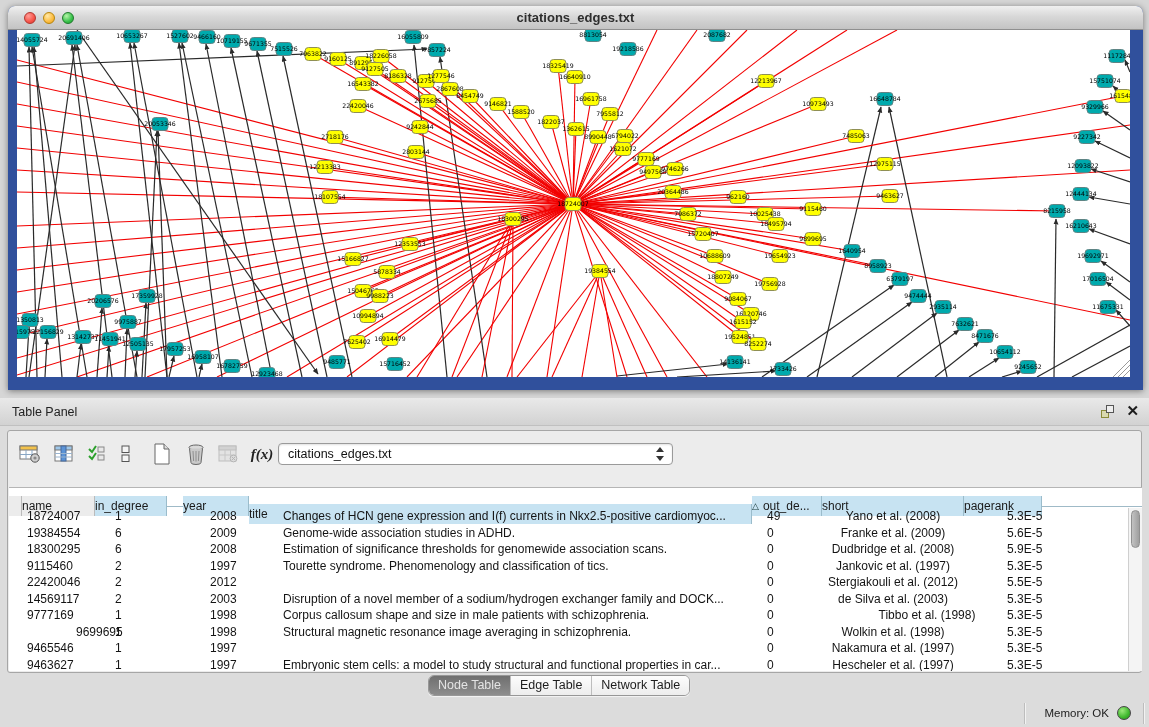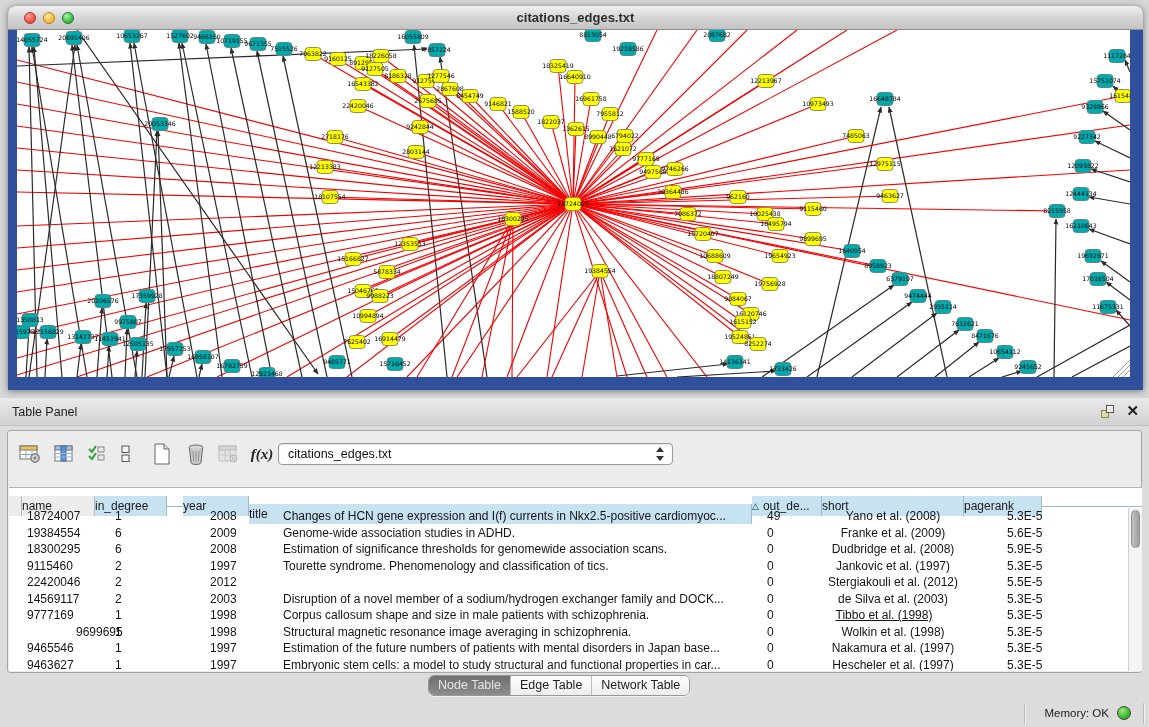--- a/index.html
+++ b/index.html
@@ -921,37 +921,36 @@
             <div class="tcell" style="left: 743px; width: 70px; padding-left: 15px;">0</div>
             <div class="tcell center" style="left: 813px; width: 142px;">de Silva et al. (2003)</div>
             <div class="tcell" style="left: 955px; width: 78px; padding-left: 43px;">5.3E-5</div>
           </div>
           <div class="trow">
             <div class="tcell" style="left: 13px; width: 73px; padding-left: 5px;">9777169</div>
             <div class="tcell" style="left: 86px; width: 88px; padding-left: 20px;">1</div>
             <div class="tcell" style="left: 174px; width: 66px; padding-left: 27px;">1998</div>
             <div class="tcell" style="left: 240px; width: 503px; padding-left: 34px;">Corpus callosum shape and size in male patients with schizophrenia.</div>
             <div class="tcell" style="left: 743px; width: 70px; padding-left: 15px;">0</div>
-            <div class="tcell center" style="left: 804px; width: 142px; text-decoration: underline;">Tibbo et al. (1998)</div>
+            <div class="tcell center" style="left: 847px; width: 142px;">Tibbo et al. (1998)</div>
             <div class="tcell" style="left: 955px; width: 78px; padding-left: 43px;">5.3E-5</div>
           </div>
           <div class="trow">
             <div class="tcell" style="left: 31px; width: 73px; padding-left: 5px; margin-left: 31px;">9699695</div>
             <div class="tcell" style="left: 86px; width: 88px; padding-left: 20px;">1</div>
             <div class="tcell" style="left: 174px; width: 66px; padding-left: 27px;">1998</div>
             <div class="tcell" style="left: 240px; width: 503px; padding-left: 34px;">Structural magnetic resonance image averaging in schizophrenia.</div>
             <div class="tcell" style="left: 743px; width: 70px; padding-left: 15px;">0</div>
             <div class="tcell center" style="left: 813px; width: 142px;">Wolkin et al. (1998)</div>
             <div class="tcell" style="left: 955px; width: 78px; padding-left: 43px;">5.3E-5</div>
           </div>
           <div class="trow">
             <div class="tcell" style="left: 13px; width: 73px; padding-left: 5px;">9465546</div>
             <div class="tcell" style="left: 86px; width: 88px; padding-left: 20px;">1</div>
             <div class="tcell" style="left: 174px; width: 66px; padding-left: 27px;">1997</div>
-            <div class="tcell" style="left: 240px; width: 503px; padding-left: 34px;">Estimation of the future numbers of patients with mental disorders in Japan base...</div>
             <div class="tcell" style="left: 743px; width: 70px; padding-left: 15px;">0</div>
             <div class="tcell center" style="left: 813px; width: 142px;">Nakamura et al. (1997)</div>
             <div class="tcell" style="left: 955px; width: 78px; padding-left: 43px;">5.3E-5</div>
           </div>
           <div class="trow">
             <div class="tcell" style="left: 13px; width: 73px; padding-left: 5px;">9463627</div>
             <div class="tcell" style="left: 86px; width: 88px; padding-left: 20px;">1</div>
             <div class="tcell" style="left: 174px; width: 66px; padding-left: 27px;">1997</div>
             <div class="tcell" style="left: 240px; width: 503px; padding-left: 34px;">Embryonic stem cells: a model to study structural and functional properties in car...</div>
             <div class="tcell" style="left: 743px; width: 70px; padding-left: 15px;">0</div>

